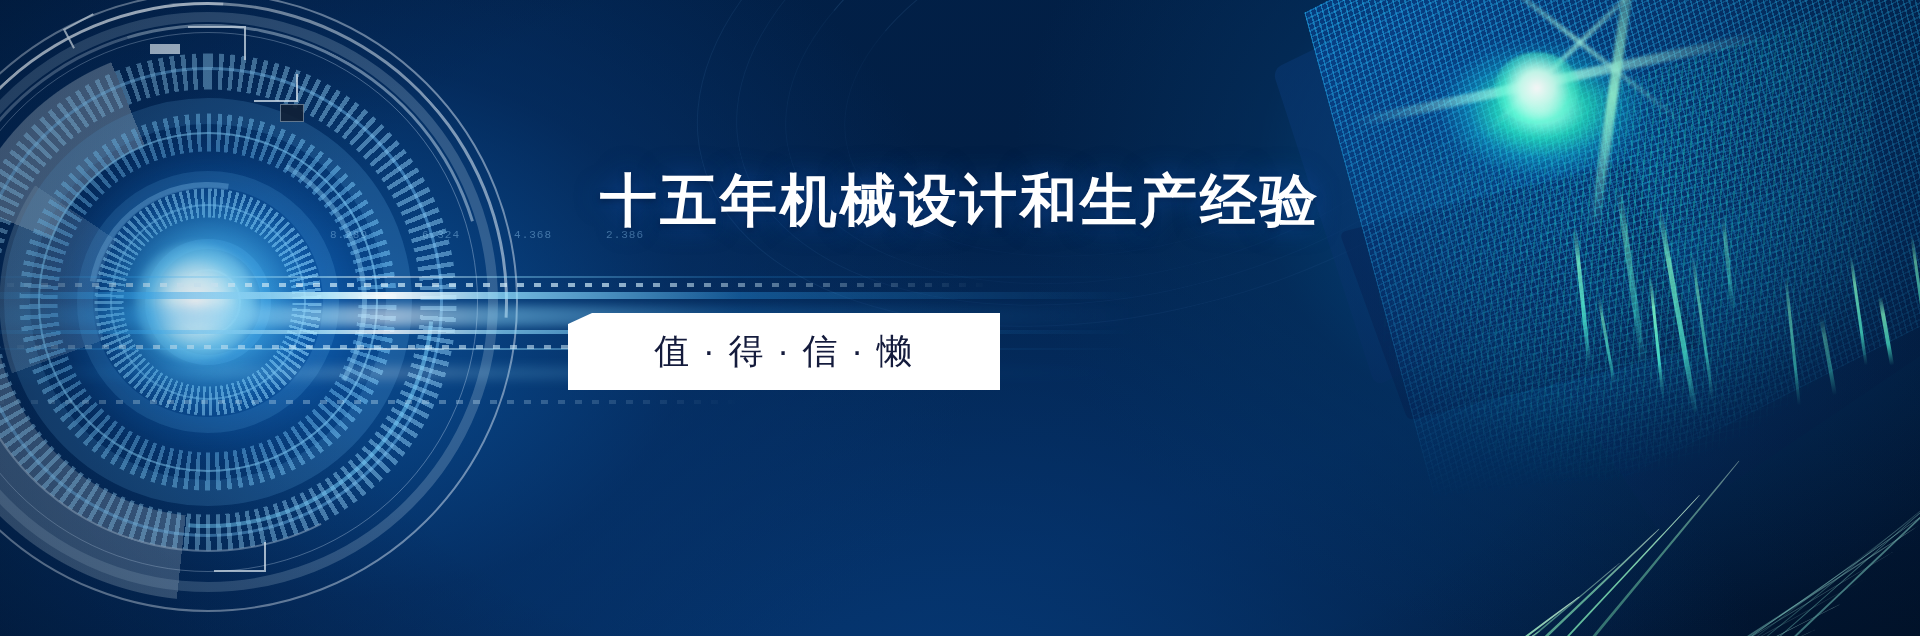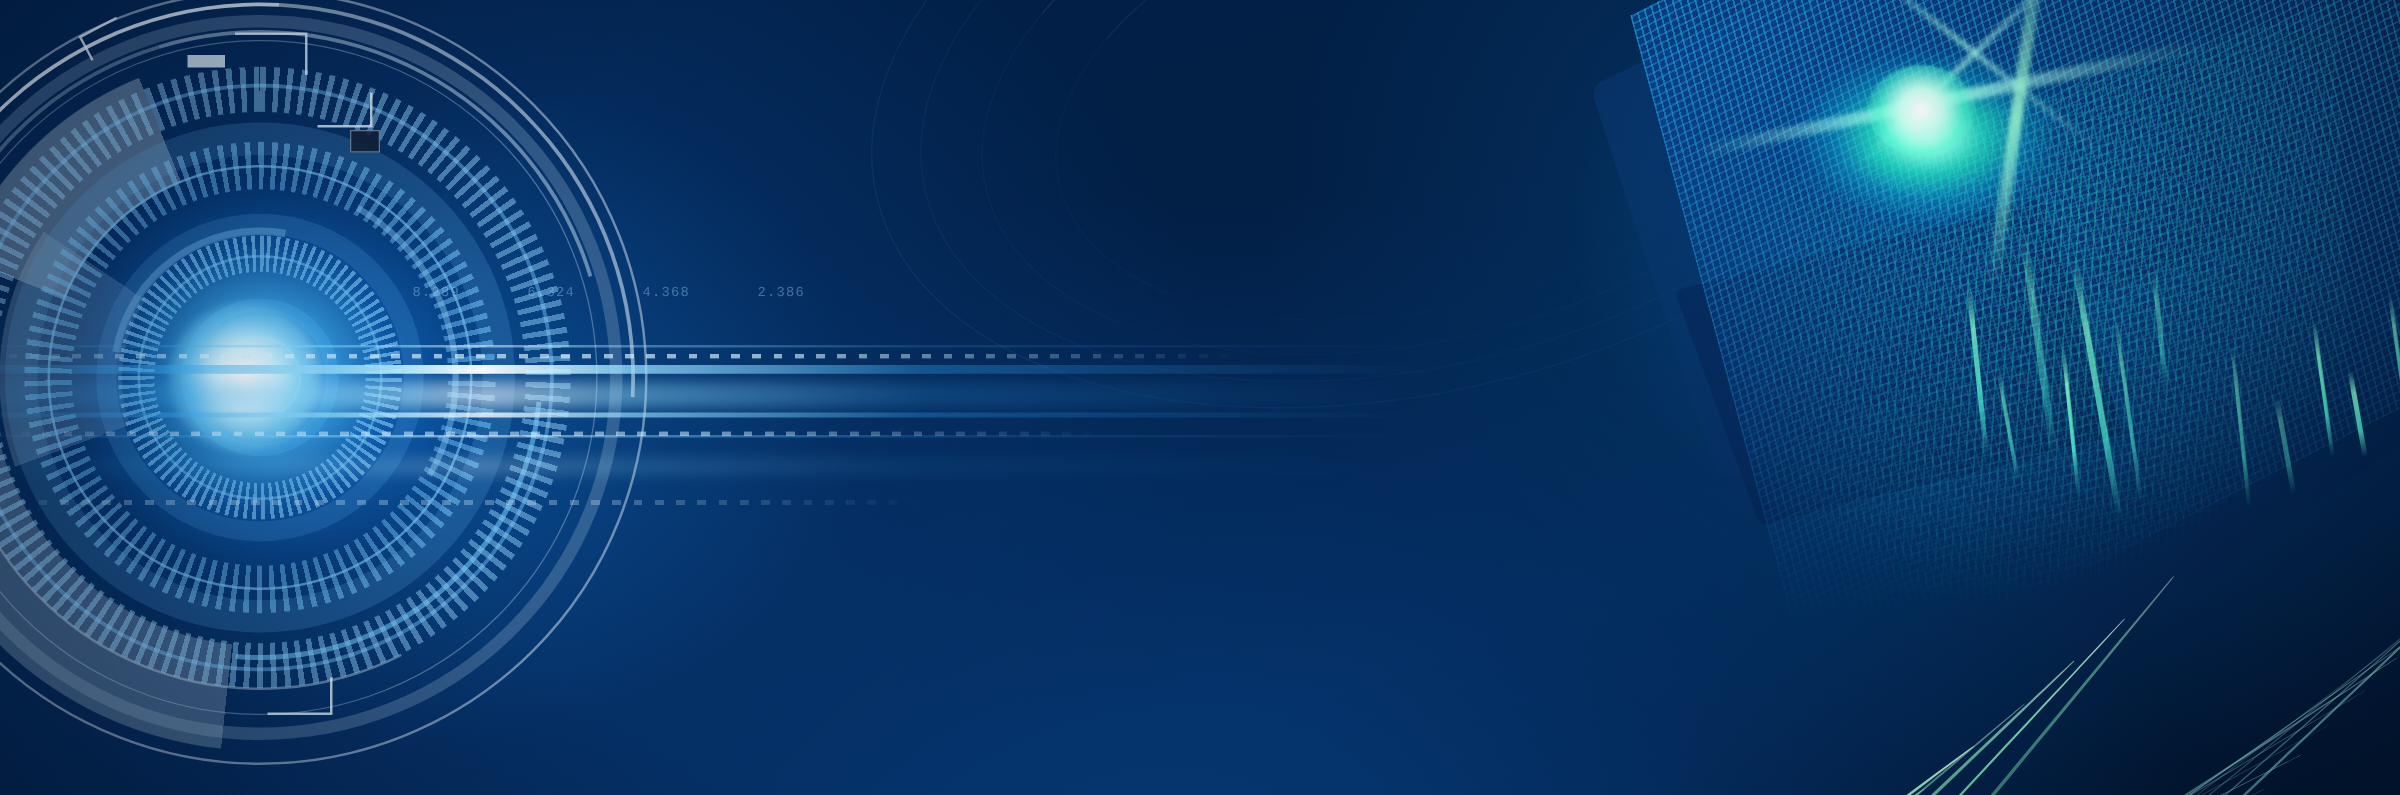--- a/index.html
+++ b/index.html
@@ -399,15 +399,19 @@
 
   <div id="nums">
     <span>8.289</span>
     <span>6.324</span>
     <span>4.368</span>
     <span>2.386</span>
   </div>
 
   <div id="bg-vignette" class="layer"></div>
 
-
+  <div id="headline">十五年机械设计和生产经验</div>
+
+  <div id="subtitle-box">
+    <span id="subtitle-text">值 · 得 · 信 · 懒</span>
+  </div>
 
 </div>
 
 </body></html>

